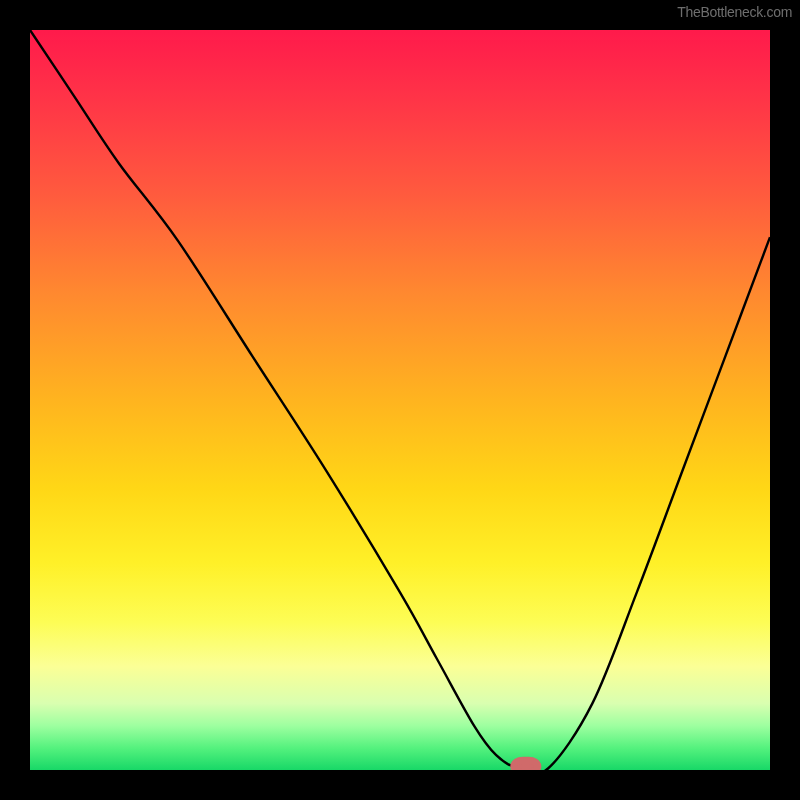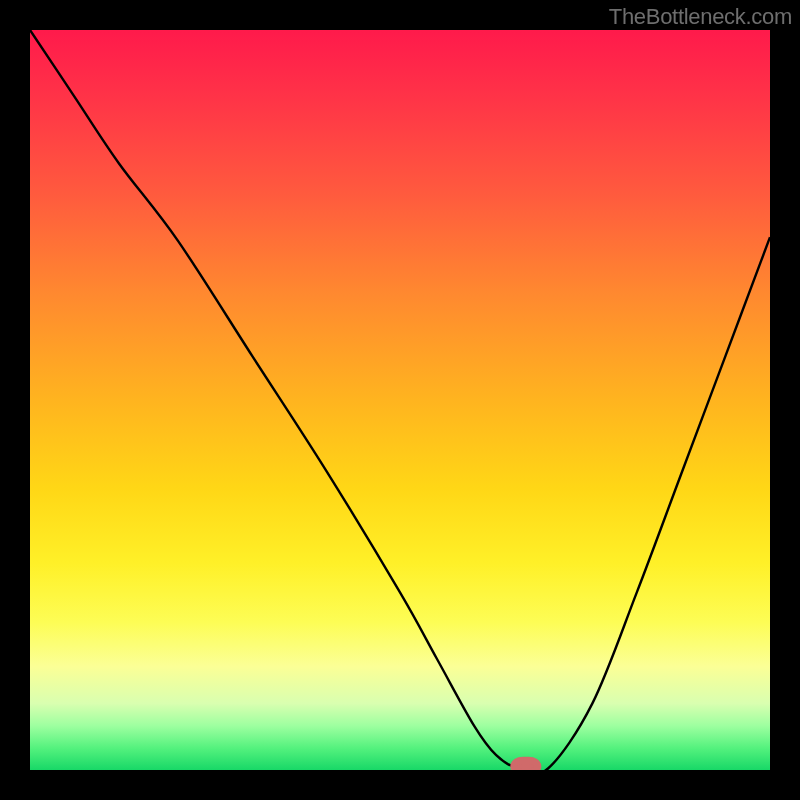--- a/index.html
+++ b/index.html
@@ -58,21 +58,21 @@
   }
   .marker {
     fill: #d06a6a;
     stroke: #d06a6a;
   }
   .watermark {
     position: absolute;
     top: 4px;
     right: 8px;
     color: #6e6e6e;
-    font-size: 22px;
+    font-size: 14px;
     font-weight: 400;
     letter-spacing: -0.3px;
     user-select: none;
   }
 </style>
 </head>
 <body>
 
 <div class="frame">
 

